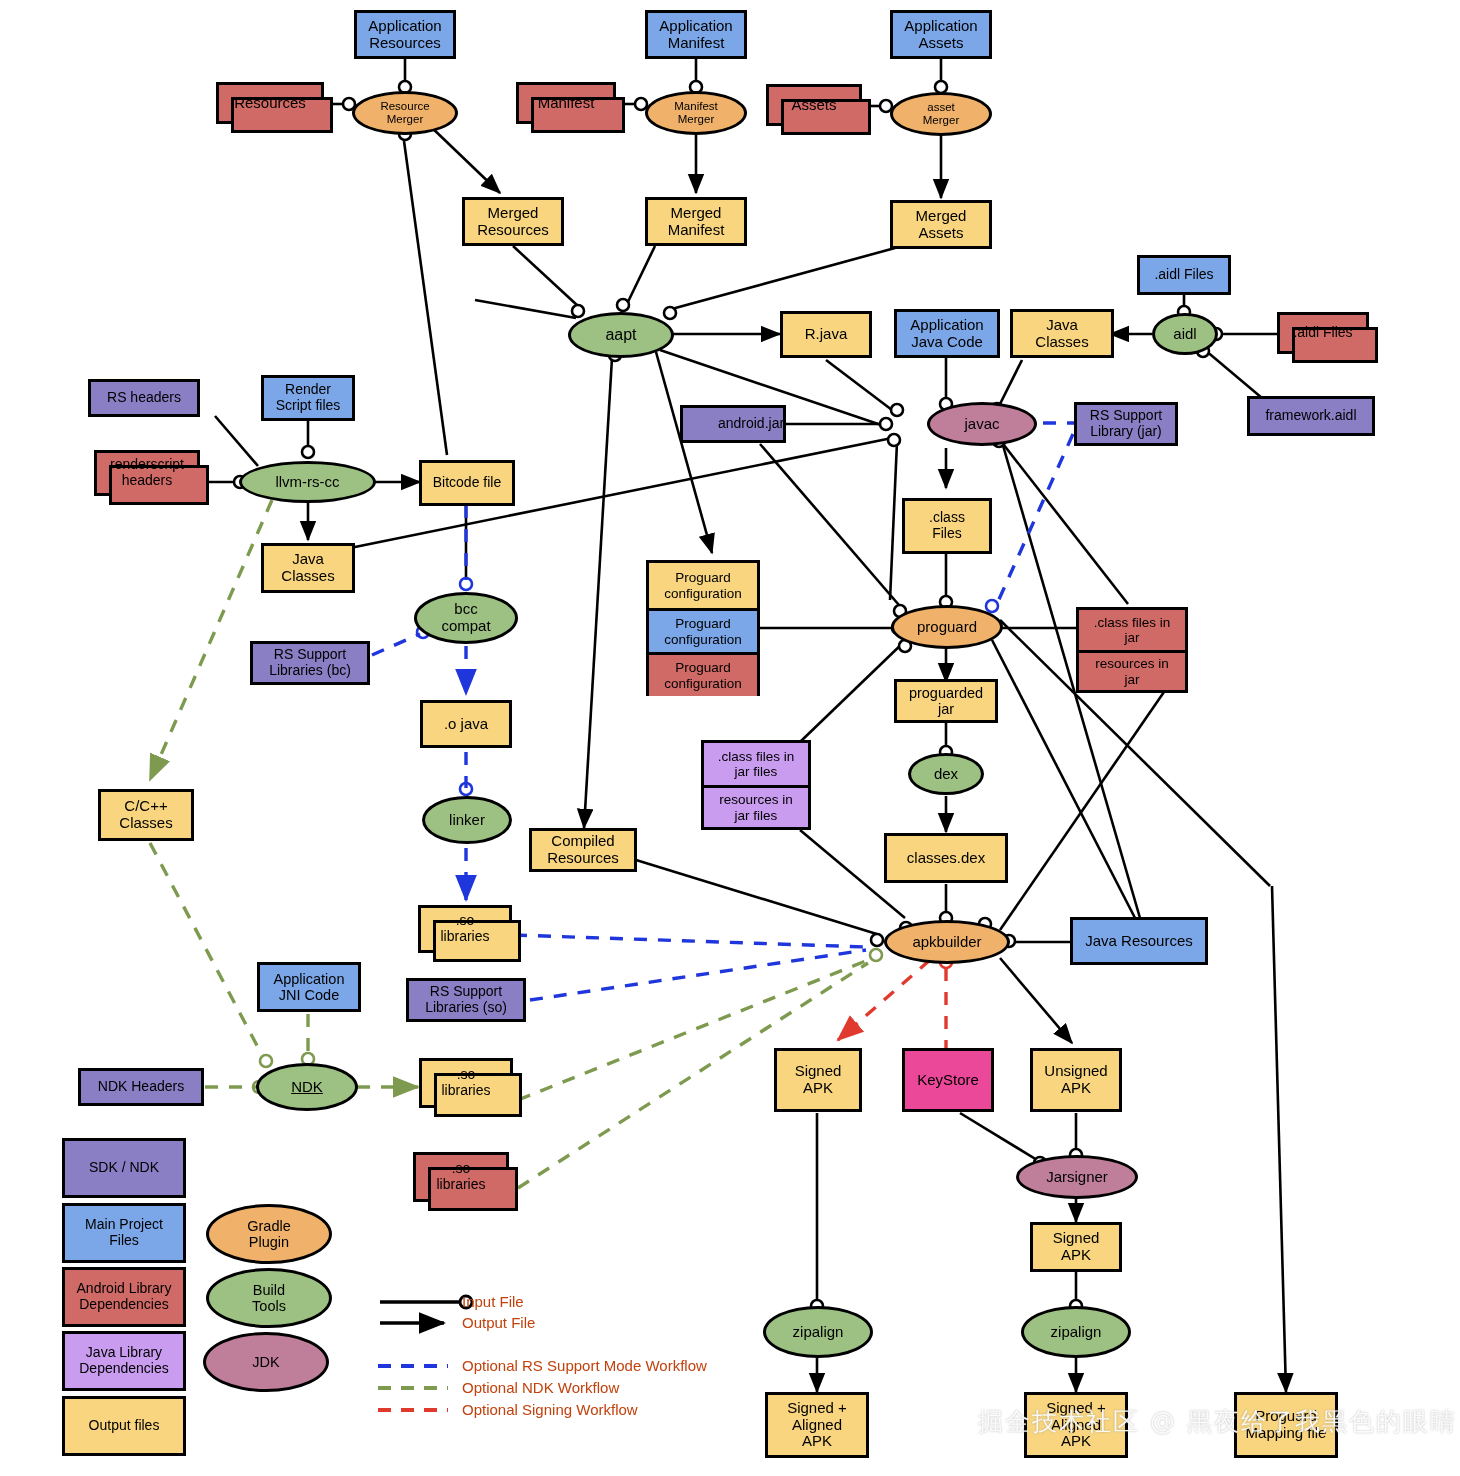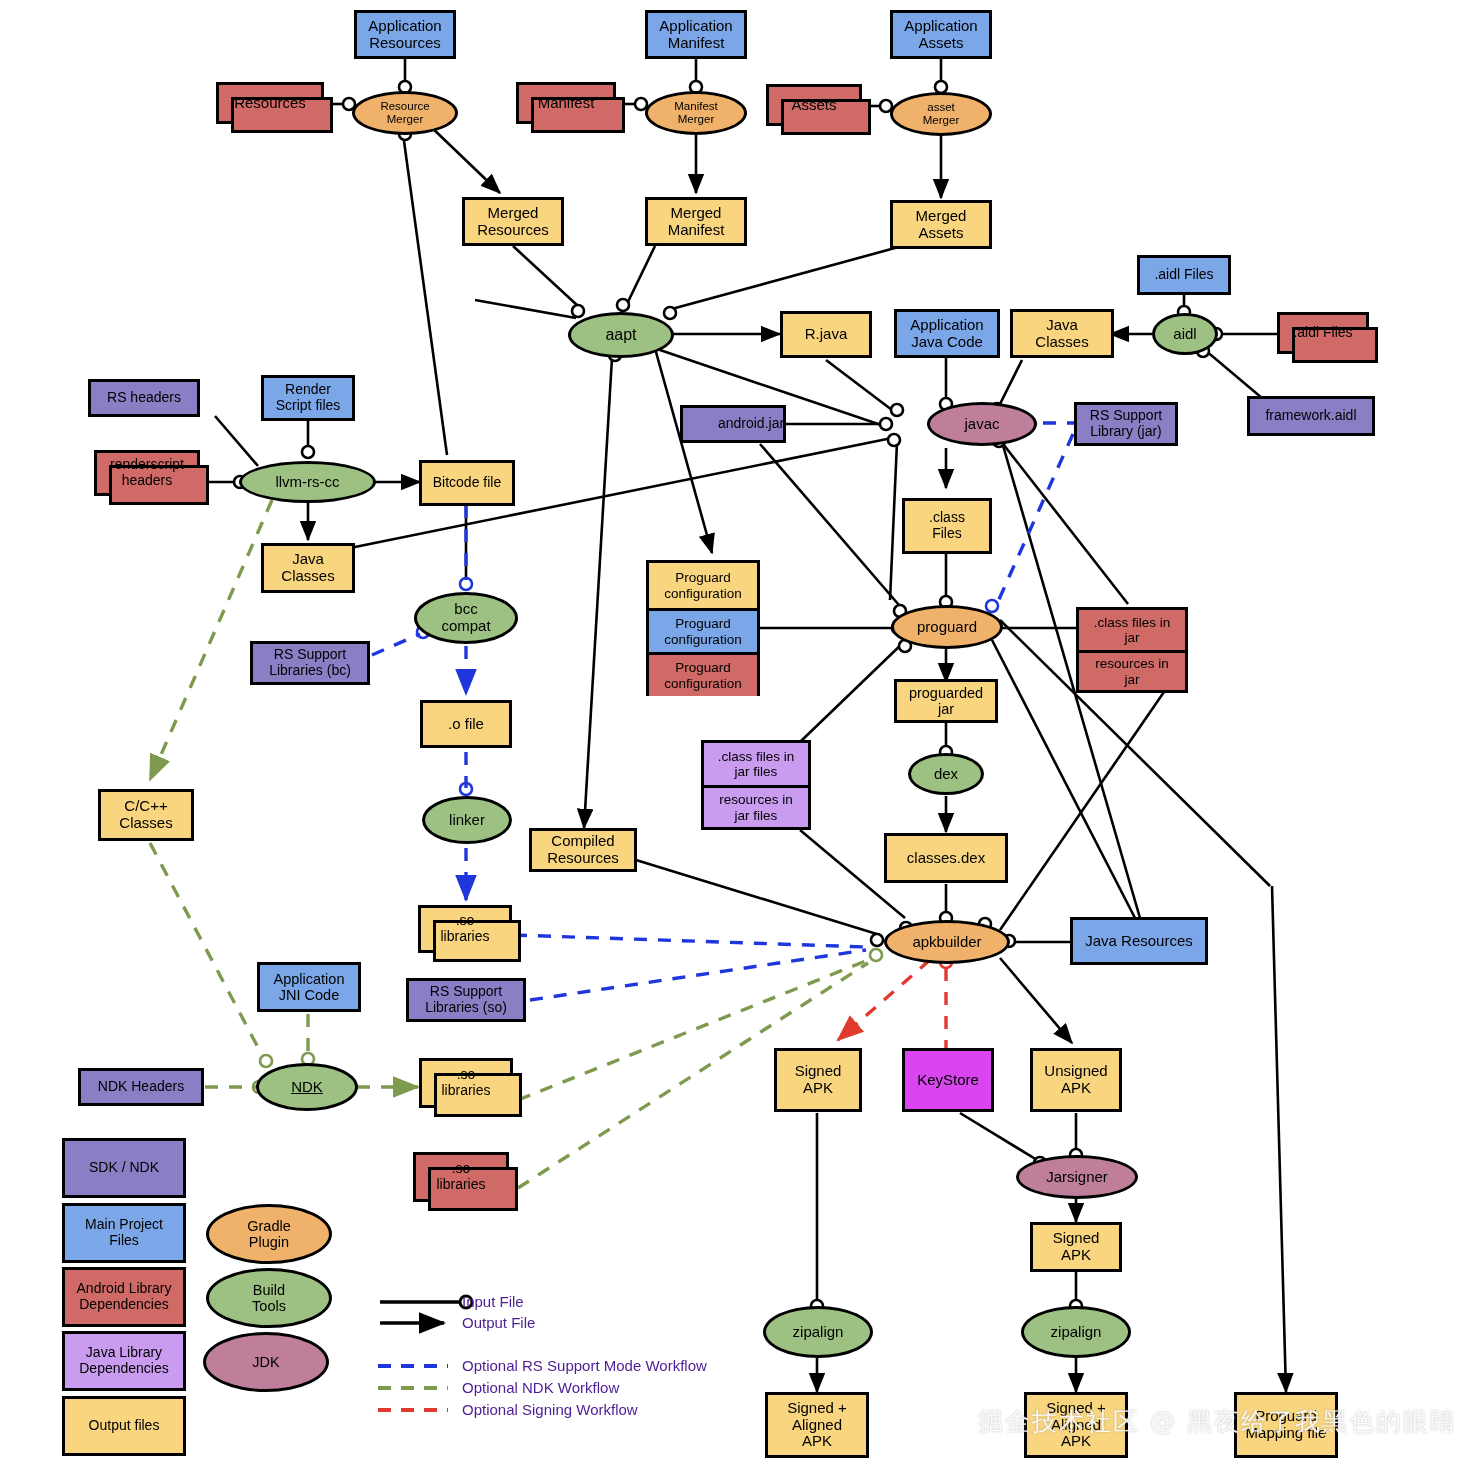--- a/index.html
+++ b/index.html
@@ -11,41 +11,41 @@
         justify-content:center;text-align:center;line-height:1.12;color:#000;
         border:3px solid #000;z-index:5;}
   .node span{display:block;padding:0 3px;}
 
   
   .c-sdk    {background:#8a7fc4;}
   .c-main   {background:#7ba7e8;}
   .c-androidlib{background:#d06a66;}
   .c-javalib{background:#c99cf0;}
   .c-output {background:#f8d57e;}
-  .c-white  {background:#d946ef;}
+  .c-white  {background:#ec4899;}
 
   .ell{position:absolute;box-sizing:border-box;display:flex;align-items:center;
        justify-content:center;text-align:center;line-height:1.12;color:#000;
        border:3px solid #000;border-radius:50%;z-index:6;}
   .e-gradle{background:#f0b26b;}
   .e-build {background:#9dc183;}
   .e-jdk   {background:#bf7f9b;}
 
   
   .stack::before{content:"";position:absolute;left:12px;top:12px;right:-12px;bottom:-12px;
      background:inherit;border:3px solid #000;z-index:-1;}
   .stack{z-index:5;}
 
   
   .seg{position:absolute;border:3px solid #000;box-sizing:border-box;z-index:5;}
   .seg > div{box-sizing:border-box;display:flex;align-items:center;justify-content:center;
              text-align:center;line-height:1.12;color:#000;}
   .seg > div + div{border-top:3px solid #000;}
 
-  .legend-label{position:absolute;color:#4c1d95;white-space:nowrap;z-index:7;}
+  .legend-label{position:absolute;color:#c2410c;white-space:nowrap;z-index:7;}
 
   .wm{position:absolute;z-index:30;color:rgba(255,255,255,0.92);
       font-family:"DejaVu Sans",sans-serif;letter-spacing:2px;pointer-events:none;
       text-shadow:0 0 2px rgba(120,120,120,.55);}
 </style>
 </head>
 <body>
 
 <div id="stage">
 
@@ -334,21 +334,21 @@
   <div class="node c-output" style="left:261px;top:543px;width:94px;height:50px;font-size:15px;">
       <span>Java<br>Classes</span>
     </div>
   <div class="ell e-build" style="left:414px;top:592px;width:104px;height:52px;font-size:15px;">
       <span>bcc<br>compat</span>
     </div>
   <div class="node c-sdk" style="left:250px;top:641px;width:120px;height:44px;font-size:14px;">
       <span>RS Support<br>Libraries (bc)</span>
     </div>
   <div class="node c-output" style="left:420px;top:700px;width:92px;height:48px;font-size:15px;">
-      <span>.o file</span>
+      <span>.o java</span>
     </div>
   <div class="ell e-build" style="left:422px;top:796px;width:90px;height:48px;font-size:15px;">
       <span>linker</span>
     </div>
   <div class="node c-output stack" style="left:418px;top:905px;width:94px;height:48px;font-size:14px;">
       <span>.so<br>libraries</span>
     </div>
   <div class="node c-sdk" style="left:406px;top:978px;width:120px;height:44px;font-size:14px;">
       <span>RS Support<br>Libraries (so)</span>
     </div>

